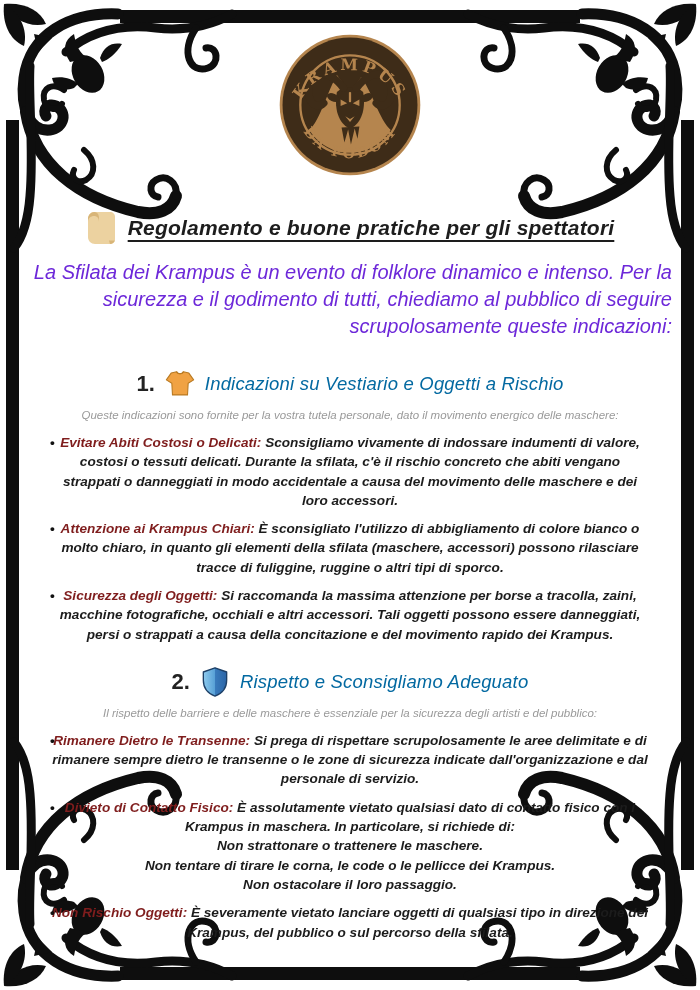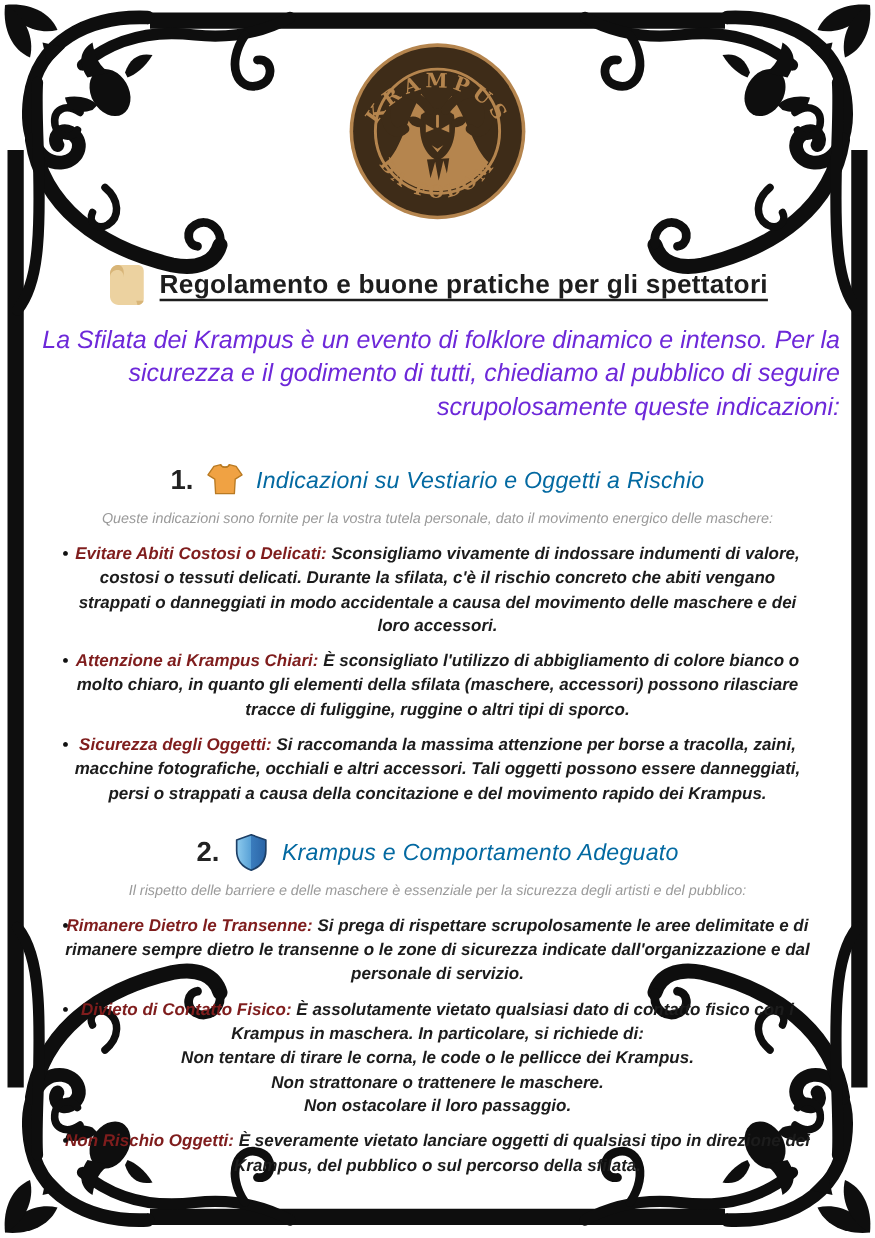--- a/index.html
+++ b/index.html
@@ -5,21 +5,21 @@
   html,body{margin:0;padding:0;background:#fff;}
   .page{position:relative;width:700px;height:990px;background:#ffffff;overflow:hidden;
         font-family:"Liberation Sans",sans-serif;}
   .border-svg{position:absolute;inset:0;pointer-events:none;}
   .content{position:relative;width:100%;height:100%;}
 
   .logo-wrap{width:150px;height:150px;margin:30px auto 0;}
 
   .title-row{margin-top:30px;display:flex;justify-content:center;align-items:center;gap:12px;}
   .title-row .scroll{width:30px;height:36px;flex:0 0 auto;}
-  .doc-title{font-size:21px;font-weight:bold;color:#1d1d1d;
+  .doc-title{font-size:21px;font-weight:bold;font-style:italic;color:#1d1d1d;
              text-decoration:underline;text-underline-offset:5px;letter-spacing:.2px;}
 
   .intro{width:644px;margin:13px auto 0;text-align:right;font-style:italic;
          color:#6d28d9;font-size:20px;line-height:1.35;}
 
   .sec-head{margin-top:29px;display:flex;justify-content:center;align-items:center;gap:10px;}
   .sec-head.second{margin-top:23px;}
   .sec-num{font-size:22px;color:#222;font-weight:bold;}
   .sec-icon{width:30px;height:30px;flex:0 0 auto;}
   .sec-title{font-size:18.5px;font-style:italic;color:#0369a1;letter-spacing:.2px;}
@@ -160,36 +160,36 @@
         <defs>
           <linearGradient id="shieldGrad" x1="0" y1="0" x2="1" y2="0">
             <stop offset="0" stop-color="#8ecbee"></stop>
             <stop offset="0.5" stop-color="#57a0d6"></stop>
             <stop offset="0.5" stop-color="#3a7cbd"></stop>
             <stop offset="1" stop-color="#2a64a6"></stop>
           </linearGradient>
         </defs>
         <path d="M16,1 L30,6 V16 C30,26 24,32 16,35 C8,32 2,26 2,16 V6 Z" fill="url(#shieldGrad)" stroke="#1d3f66" stroke-width="1.6" stroke-linejoin="round"></path>
       </svg>
-      <span class="sec-title">Krampus e Comportamento Adeguato</span>
+      <span class="sec-title">Rispetto e Sconsigliamo Adeguato</span>
     </div>
     <p class="sec-note">Il rispetto delle barriere e delle maschere è essenziale per la sicurezza degli artisti e del pubblico:</p>
 
     <ul class="rules">
       <li>
         <span class="dot">•</span>
         <span class="lead">Rimanere Dietro le Transenne:</span>
         <span>Si prega di rispettare scrupolosamente le aree delimitate e di rimanere sempre dietro le transenne o le zone di sicurezza indicate dall'organizzazione e dal personale di servizio.</span>
       </li>
       <li>
         <span class="dot">•</span>
         <span class="lead">Divieto di Contatto Fisico:</span>
         <span>È assolutamente vietato qualsiasi dato di contatto fisico con i Krampus in maschera. In particolare, si richiede di:</span>
+        <div class="subline">Non strattonare o trattenere le maschere.</div>
         <div class="subline">Non tentare di tirare le corna, le code o le pellicce dei Krampus.</div>
-        <div class="subline">Non strattonare o trattenere le maschere.</div>
         <div class="subline">Non ostacolare il loro passaggio.</div>
       </li>
       <li>
         <span class="dot">•</span>
         <span class="lead">Non Rischio Oggetti:</span>
         <span>È severamente vietato lanciare oggetti di qualsiasi tipo in direzione dei Krampus, del pubblico o sul percorso della sfilata.</span>
       </li>
     </ul>
 
     <div class="thanks">Grazie!</div>

